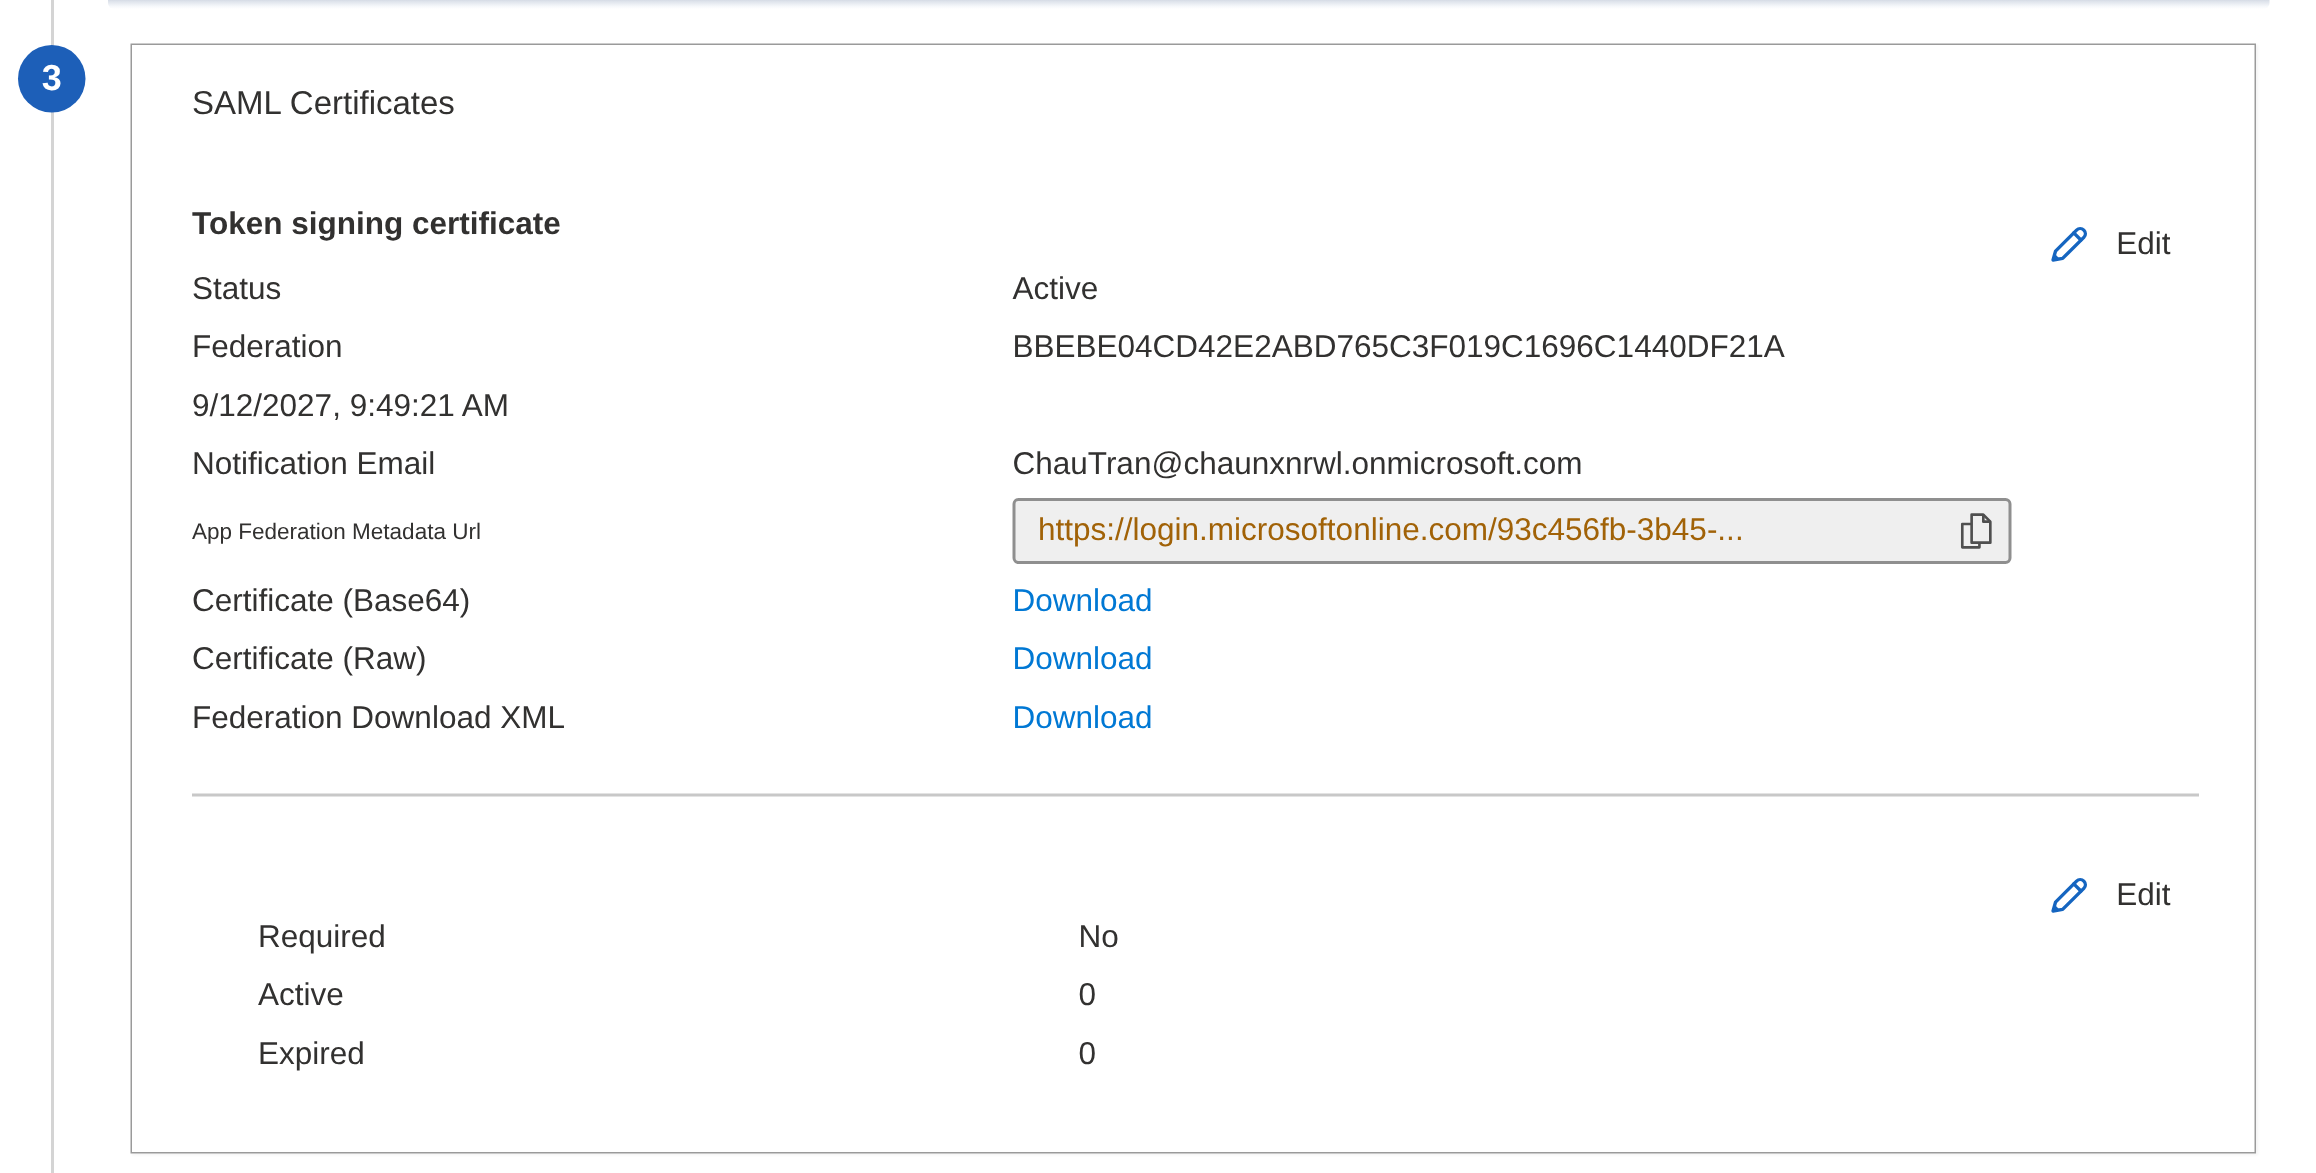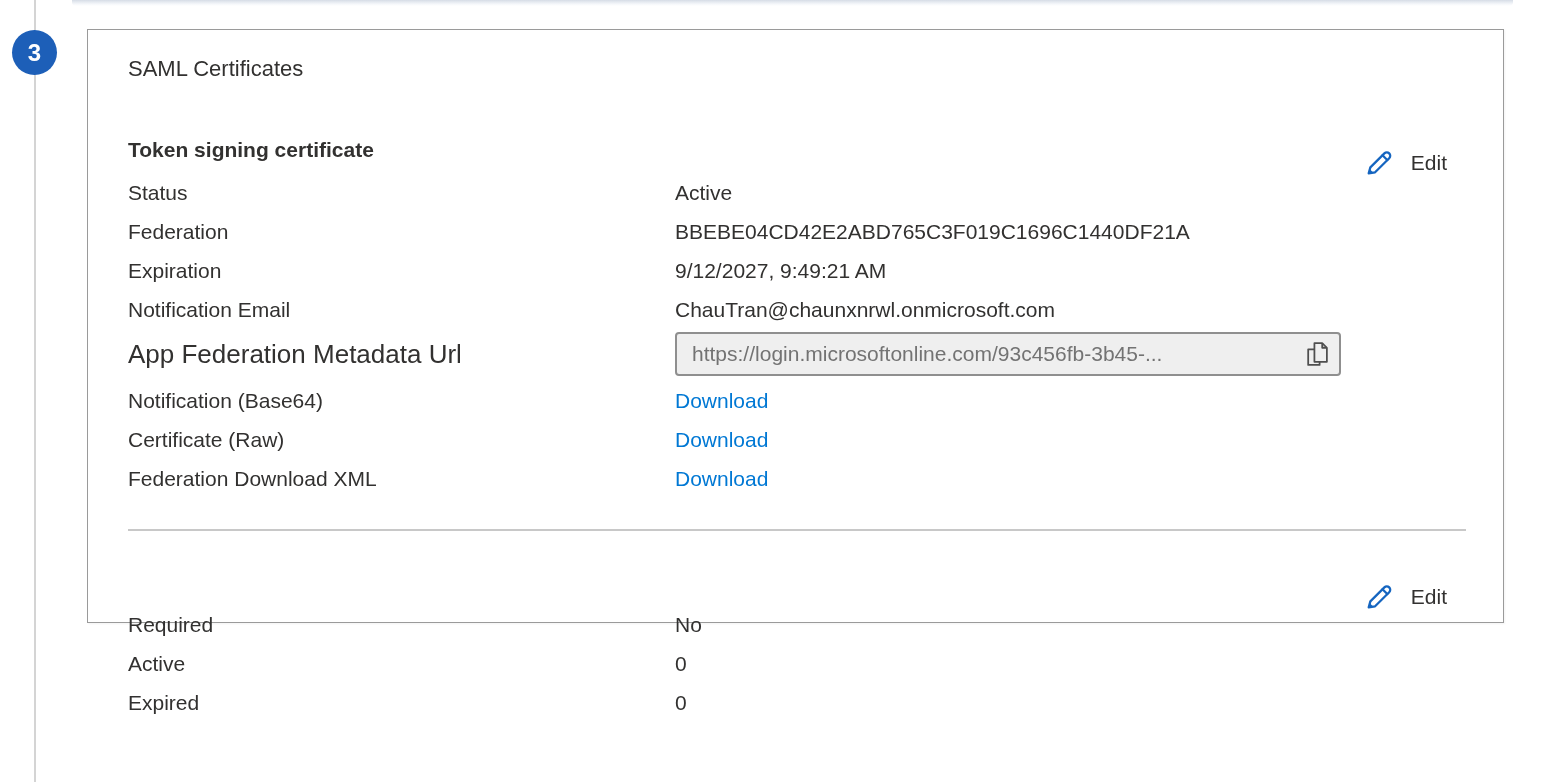--- a/index.html
+++ b/index.html
@@ -33,21 +33,21 @@
   }
   
   .step-circle{
     position:absolute;left:12px;top:30px;width:45px;height:45px;border-radius:50%;
     background:var(--step-badge-blue);color:#ffffff;
     display:flex;align-items:center;justify-content:center;
     font-size:24px;font-weight:700;
   }
   
   .card{
-    position:absolute;left:87px;top:29px;width:1417px;height:594px;
+    position:absolute;left:87px;top:29px;width:1417px;height:740px;
     background:#ffffff;border:1px solid var(--card-border);
     box-shadow:1px 1px 2px rgba(0,0,0,0.05);
   }
   .card-title{
     position:absolute;left:40px;top:25px;font-size:22px;line-height:28px;
   }
   .section-title{
     position:absolute;left:40px;font-size:21px;line-height:26px;font-weight:700;
   }
   .sec1-title{top:107px;}
@@ -55,41 +55,41 @@
   .edit-btn{
     position:absolute;right:56px;height:38px;display:flex;align-items:center;gap:16px;
     background:transparent;border:none;cursor:pointer;
     font-family:inherit;font-size:21px;color:var(--text-dark);
   }
   .edit1{top:114px;}
   .edit2{top:548px;}
   .rows{position:absolute;left:40px;}
   .rows1{top:143px;width:1330px;}
   .rows-dl{top:351px;width:1330px;}
-  .rows2{top:575px;width:1330px;}
+  .rows2{top:575px;width:1330px;margin-left:44px;}
   .row{
     display:grid;grid-template-columns:547px 1fr;align-items:center;
     height:39px;font-size:21px;
   }
   .row .label{color:var(--text-dark);}
   .row .value{color:var(--text-dark);}
   a.download{color:var(--accent-blue);text-decoration:none;font-size:21px;}
   .url-row{
     position:absolute;left:40px;top:301px;width:1330px;height:46px;
     display:grid;grid-template-columns:547px 1fr;align-items:center;
   }
-  .url-row .label{font-size:26px;}
+  .url-row .label{font-size:15px;}
   .url-field{
     width:666px;height:44px;background:var(--field-bg);
     border:2px solid var(--field-border);border-radius:4px;
     display:flex;align-items:center;justify-content:space-between;
     padding:0 10px 0 15px;cursor:default;
   }
   .url-field .url-text{
-    font-size:21px;color:#737373;white-space:nowrap;overflow:hidden;
+    font-size:21px;color:#a16207;white-space:nowrap;overflow:hidden;
   }
   .copy-btn{background:transparent;border:none;padding:0;margin-left:8px;cursor:pointer;line-height:0;flex:0 0 auto;}
   .divider{
     position:absolute;left:40px;top:499px;width:1338px;height:2px;
     background:var(--divider);
   }
   svg{display:block;}
 </style>
 </head>
 <body>
@@ -123,21 +123,20 @@
   <div class="rows rows1">
     <div class="row">
       <div class="label">Status</div>
       <div class="value">Active</div>
     </div>
     <div class="row">
       <div class="label">Federation</div>
       <div class="value">BBEBE04CD42E2ABD765C3F019C1696C1440DF21A</div>
     </div>
     <div class="row">
-      <div class="label">Expiration</div>
       <div class="value">9/12/2027, 9:49:21 AM</div>
     </div>
     <div class="row">
       <div class="label">Notification Email</div>
       <div class="value">ChauTran@chaunxnrwl.onmicrosoft.com</div>
     </div>
   </div>
 
   <div class="url-row">
     <div class="label">App Federation Metadata Url</div>
@@ -152,21 +151,21 @@
               <path d="M17.5 2v4.5H22" fill="none"></path>
             </g>
           </svg>
         </span>
       </button>
     </div>
   </div>
 
   <div class="rows rows-dl">
     <div class="row">
-      <div class="label">Notification (Base64)</div>
+      <div class="label">Certificate (Base64)</div>
       <div class="value"><a class="download" href="#">Download</a></div>
     </div>
     <div class="row">
       <div class="label">Certificate (Raw)</div>
       <div class="value"><a class="download" href="#">Download</a></div>
     </div>
     <div class="row">
       <div class="label">Federation Download XML</div>
       <div class="value"><a class="download" href="#">Download</a></div>
     </div>

